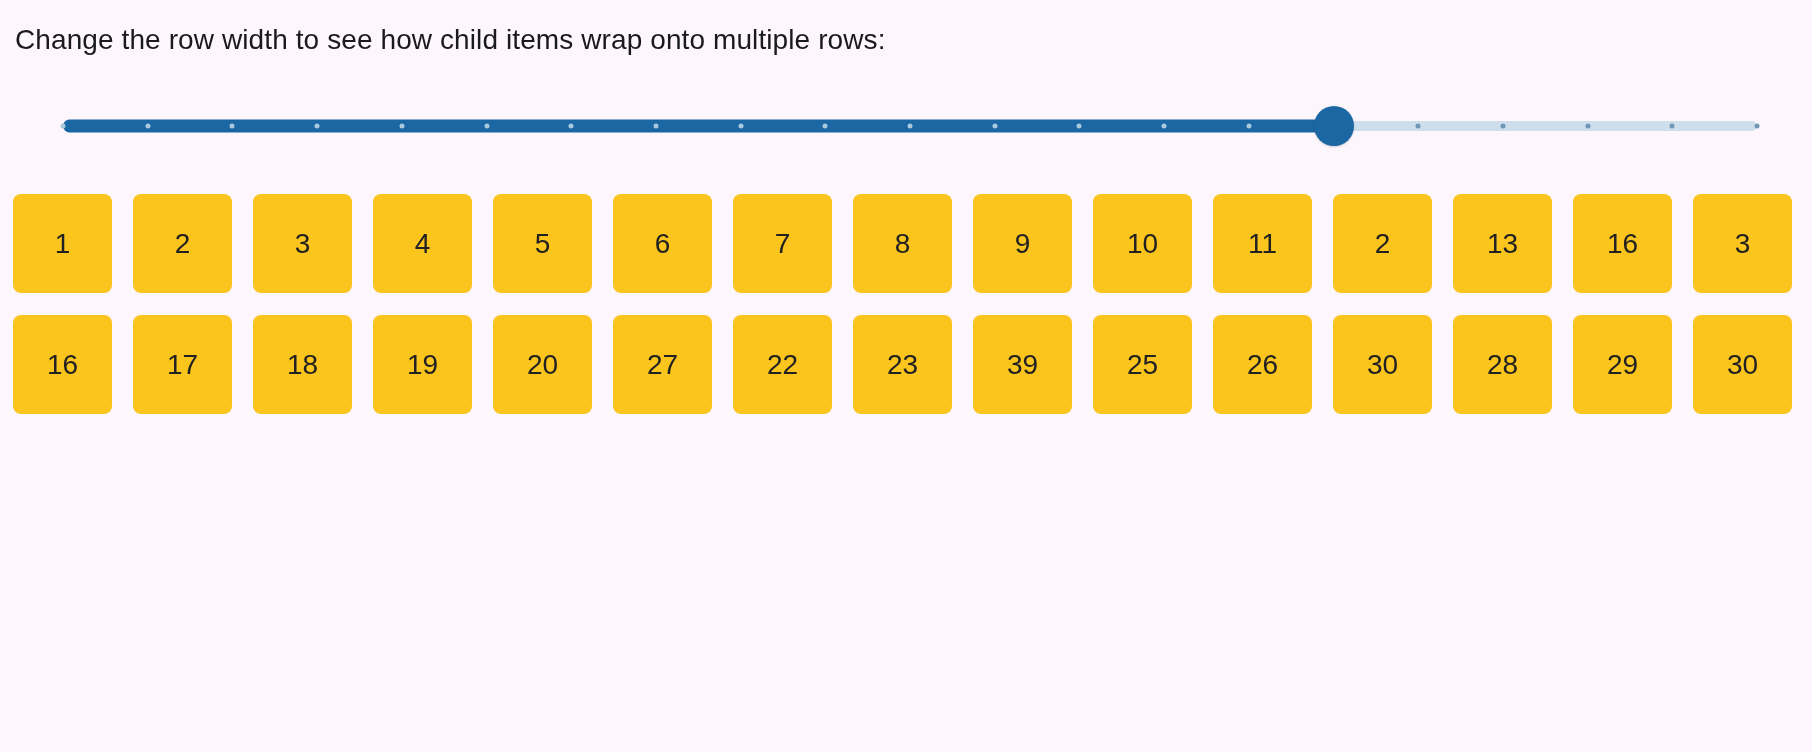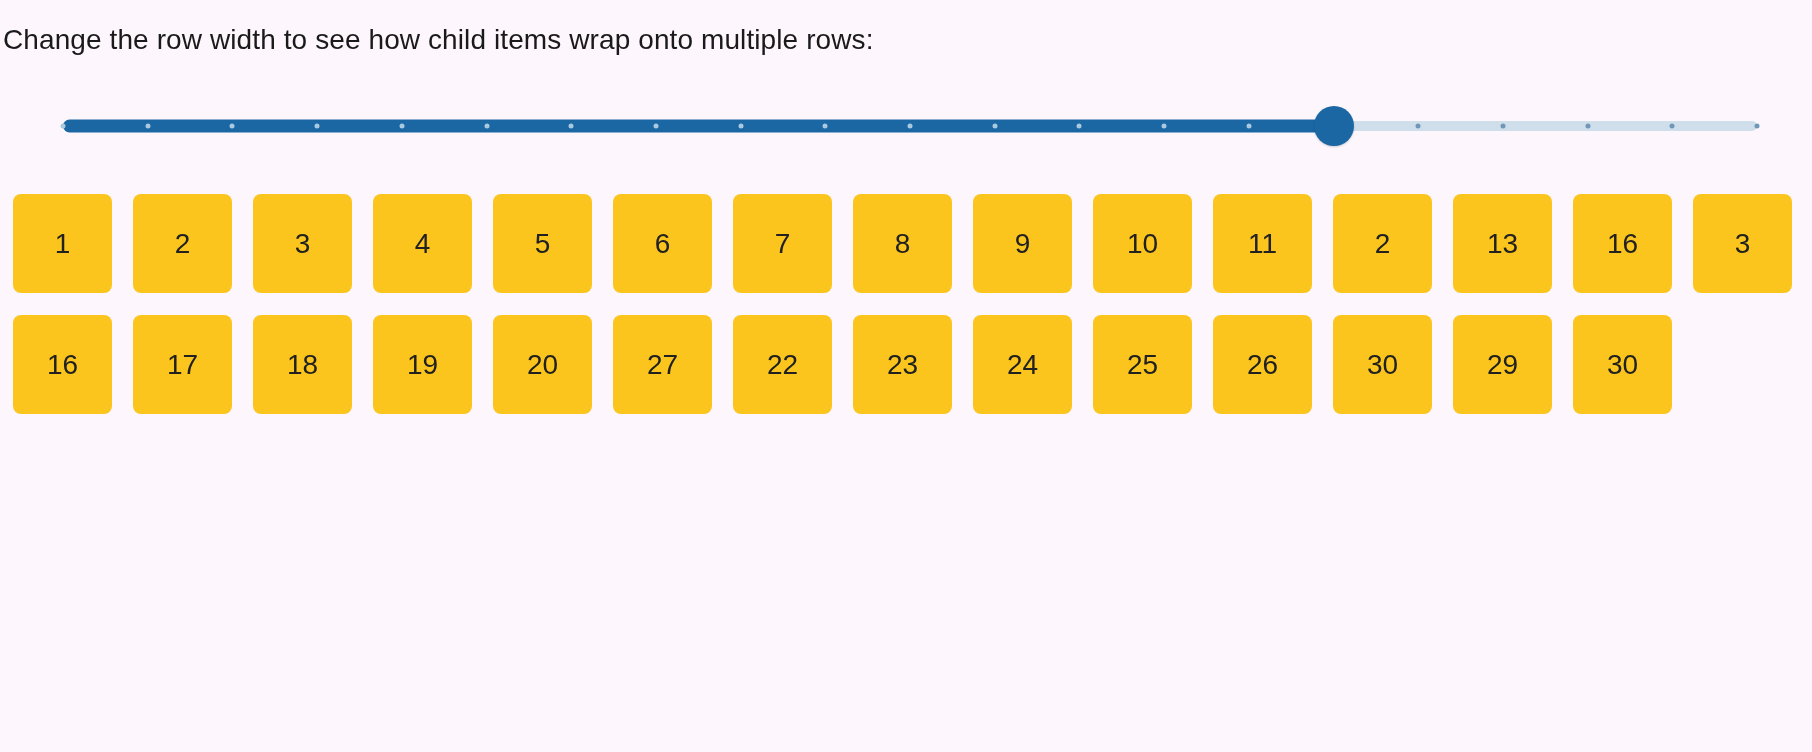--- a/index.html
+++ b/index.html
@@ -13,21 +13,21 @@
     font-family: "Liberation Sans", sans-serif;
     overflow: hidden;
     position: relative;
   }
   .page {
     position: absolute;
     inset: 0;
   }
   .instruction {
     position: absolute;
-    left: 3px;
+    left: 15px;
     top: 21px;
     font-size: 28px;
     line-height: 38px;
     font-weight: 400;
     color: var(--text, #1a1a1a);
     letter-spacing: 0.1px;
     white-space: nowrap;
   }
   
   .slider {
@@ -160,21 +160,22 @@
       <div class="tile">16</div>
       <div class="tile">3</div>
       <div class="tile">16</div>
       <div class="tile">17</div>
       <div class="tile">18</div>
       <div class="tile">19</div>
       <div class="tile">20</div>
       <div class="tile">27</div>
       <div class="tile">22</div>
       <div class="tile">23</div>
-      <div class="tile">24</div>
+      <div class="tile">39</div>
       <div class="tile">25</div>
       <div class="tile">26</div>
       <div class="tile">30</div>
+      <div class="tile">28</div>
       <div class="tile">29</div>
       <div class="tile">30</div>
     </div>
 
 </div>
 
 </body></html>

